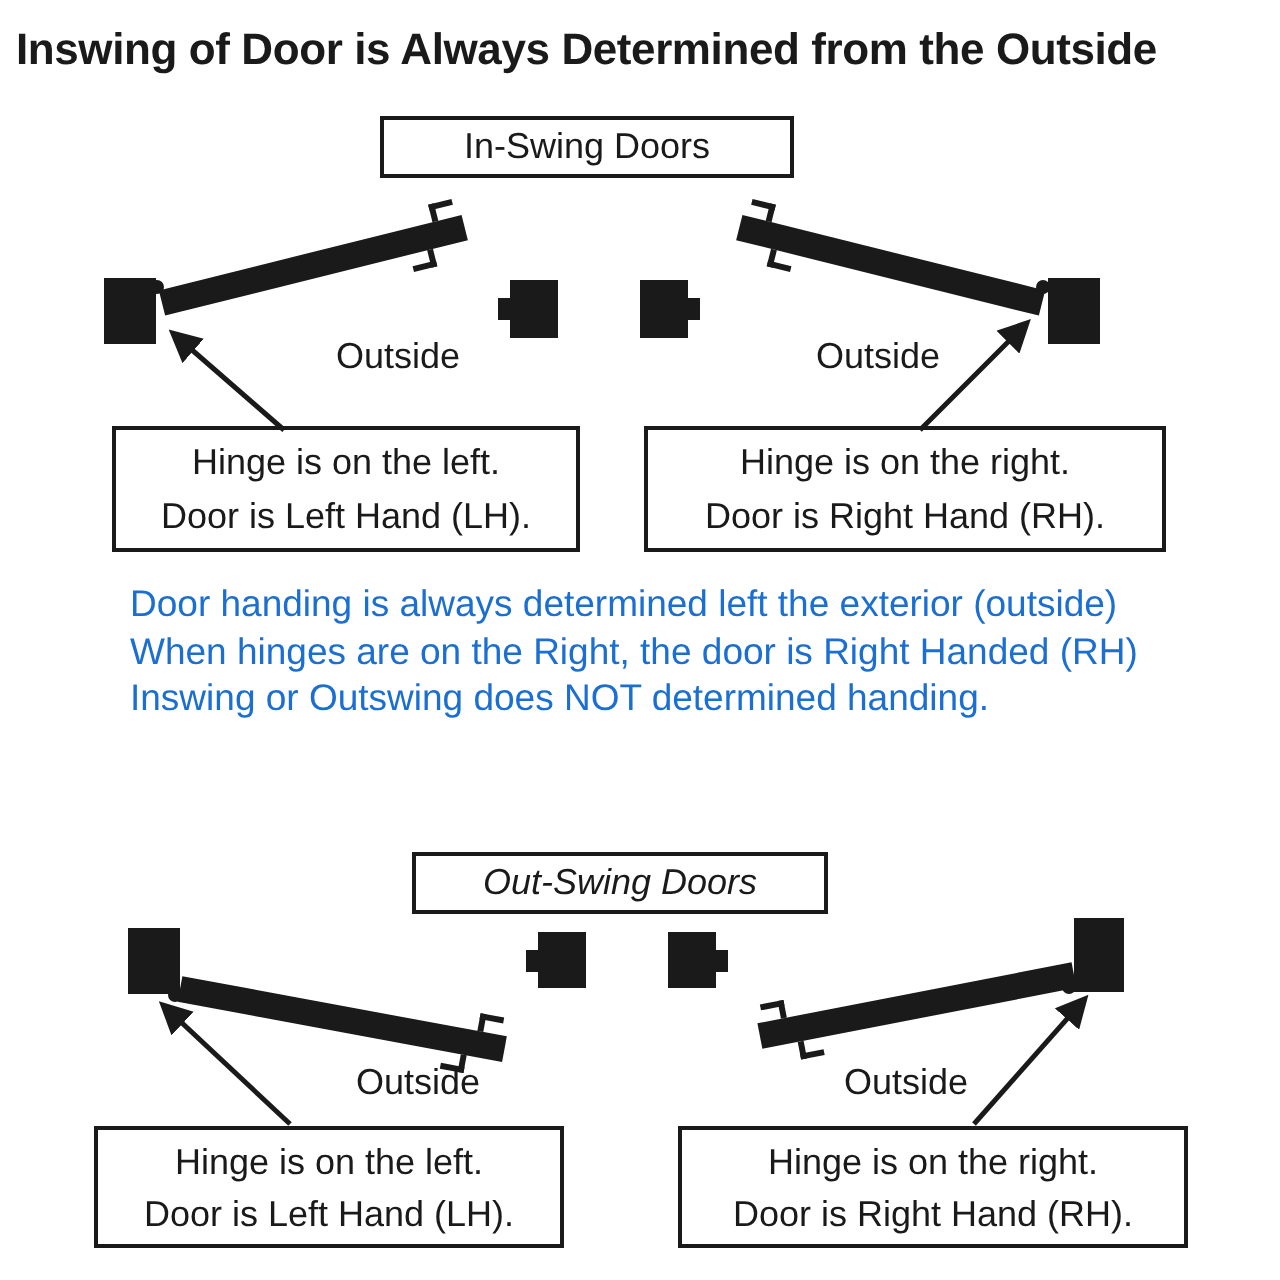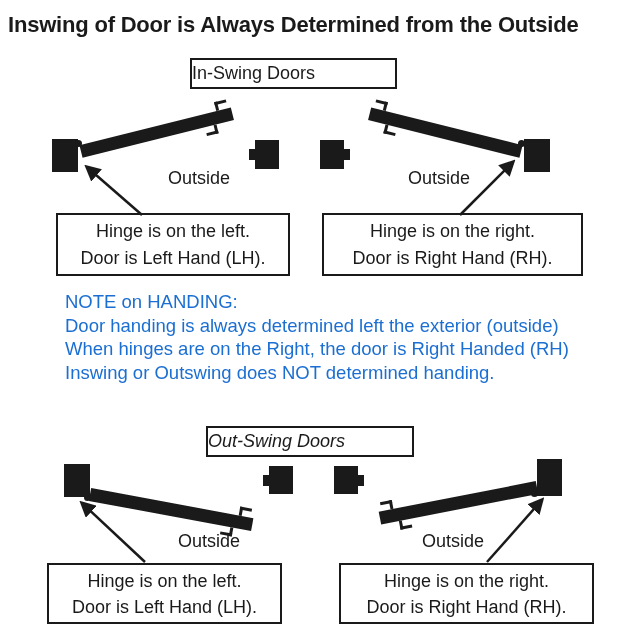--- a/index.html
+++ b/index.html
@@ -7,21 +7,21 @@
     position:relative;width:640px;height:640px;background:#ffffff;overflow:hidden;
     font-family:"Liberation Sans",sans-serif;color:#1a1a1a;
   }
   *{box-sizing:border-box;}
   .title{
     position:absolute;left:8px;top:12px;width:630px;
     font-size:22px;font-weight:bold;letter-spacing:-0.2px;white-space:nowrap;
   }
   .labelbox{
     position:absolute;border:2px solid #1a1a1a;background:#ffffff;
-    text-align:left;font-size:18px;
+    text-align:center;font-size:18px;
   }
   .caption{
     position:absolute;border:2px solid #1a1a1a;background:#ffffff;
     text-align:center;font-size:18px;
   }
   .caption .cap-line{line-height:27px;}
   .caption.small .cap-line{line-height:26px;}
   .outside{position:absolute;font-size:18px;width:90px;text-align:right;}
   .sq{position:absolute;background:#1a1a1a;}
   .notch{position:absolute;background:#1a1a1a;width:6px;}
@@ -72,21 +72,20 @@
   <div class="caption" style="left:56px;top:213px;width:234px;height:63px;padding-top:3px;">
     <div class="cap-line">Hinge is on the left.</div>
     <div class="cap-line">Door is Left Hand (LH).</div>
   </div>
   <div class="caption" style="left:322px;top:213px;width:261px;height:63px;padding-top:3px;">
     <div class="cap-line">Hinge is on the right.</div>
     <div class="cap-line">Door is Right Hand (RH).</div>
   </div>
 
   <div class="note">
-    <div>NOTE on HANDING:</div>
     <div>Door handing is always determined left the exterior (outside)</div>
     <div>When hinges are on the Right, the door is Right Handed (RH)</div>
     <div>Inswing or Outswing does NOT determined handing.</div>
   </div>
 
   <div class="labelbox" style="left:206px;top:426px;width:208px;height:31px;line-height:27px;font-style:italic;">Out-Swing Doors</div>
 
   <div class="sq" style="left:64px;top:464px;width:26px;height:33px;"></div>
   <div class="pin" style="left:84px;top:494px;"></div>
   <div class="door" style="left:90px;top:488px;width:165px;transform:rotate(10.5deg);transform-origin:left center;">

